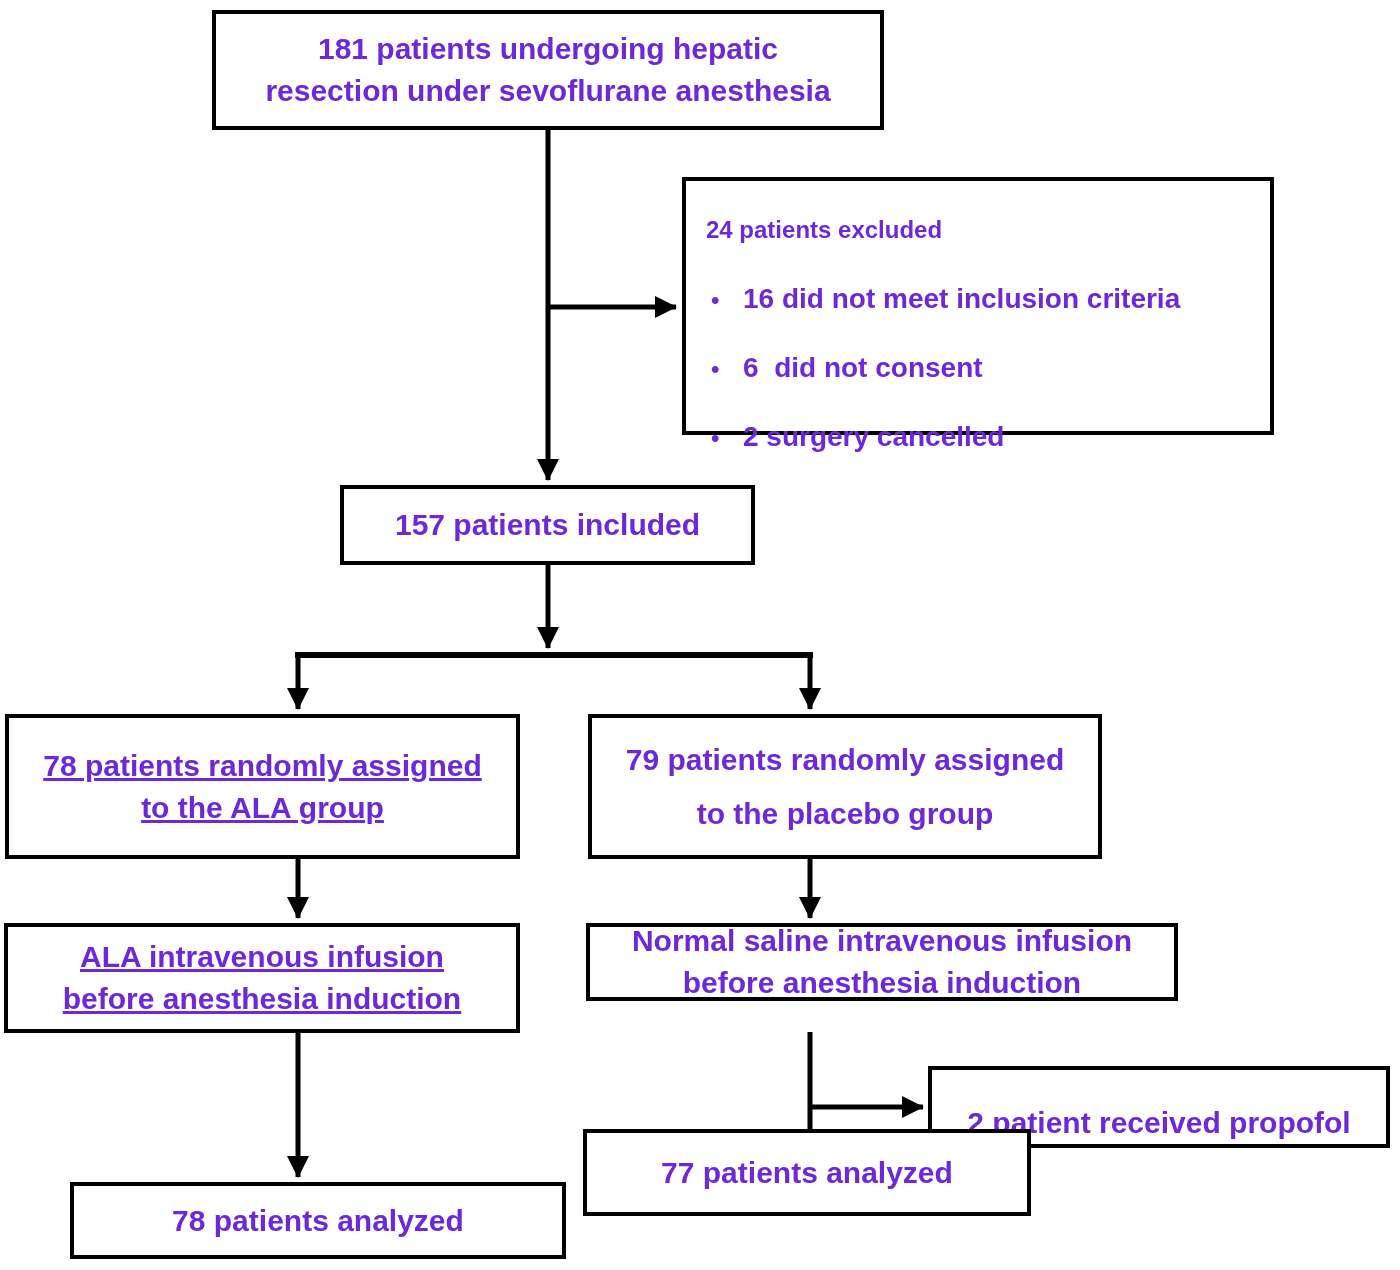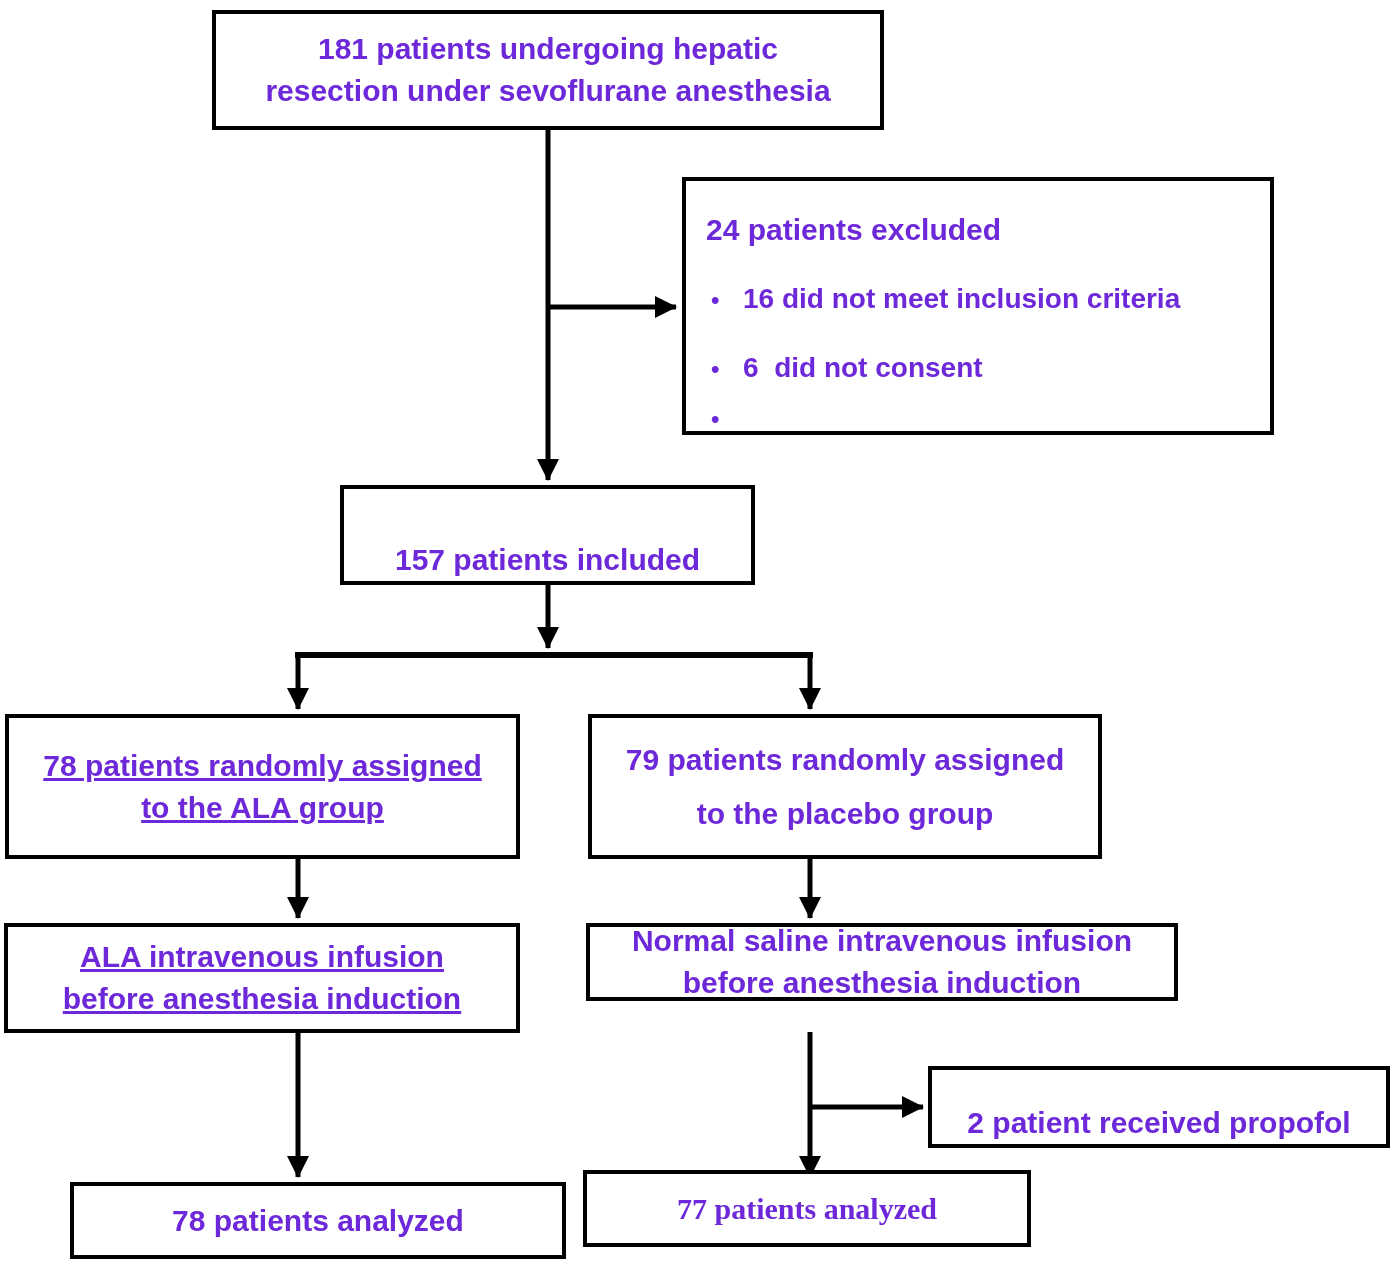--- a/index.html
+++ b/index.html
@@ -27,21 +27,21 @@
   .center { align-items: center; text-align: center; }
   .tline {
     font-size: 30px;
     line-height: 42px;
     white-space: nowrap;
   }
   #box-excluded {
     justify-content: flex-start;
     padding: 26px 8px 18px 20px;
   }
-  .ex-title { font-size: 30px; line-height: 46px; white-space: nowrap; }
+  .ex-title { font-size: 24px; line-height: 46px; white-space: nowrap; }
   .bullet-row {
     display: flex;
     align-items: baseline;
     margin-top: 5px;
     font-size: 28px;
     line-height: 45px;
   }
   .dot {
     width: 32px;
     margin-left: 5px;
@@ -84,24 +84,25 @@
     <div class="bullet-row">
       <span class="dot">•</span>
       <span class="bullet-text">16 did not meet inclusion criteria</span>
     </div>
     <div class="bullet-row">
       <span class="dot">•</span>
       <span class="bullet-text">6  did not consent</span>
     </div>
     <div class="bullet-row">
       <span class="dot">•</span>
+      <span class="bullet-text">2 surgery cancelled</span>
     </div>
   </div>
 
-  <div class="box center" id="box-included" style="left:340px; top:485px; width:415px; height:100px;justify-content:flex-end;">
+  <div class="box center" id="box-included" style="left:340px; top:485px; width:415px; height:80px;">
     <div class="tline">157 patients included</div>
   </div>
 
   <div class="box center" id="box-ala-group" style="left:5px; top:714px; width:515px; height:145px;text-decoration:underline;">
     <div class="tline">78 patients randomly assigned</div>
     <div class="tline">to the ALA group</div>
   </div>
 
   <div class="box center" id="box-placebo-group" style="left:588px; top:714px; width:514px; height:145px;gap:12px;">
     <div class="tline">79 patients randomly assigned</div>
@@ -119,17 +120,17 @@
   </div>
 
   <div class="box center" id="box-propofol" style="left:928px; top:1066px; width:462px; height:82px;justify-content:flex-end;">
     <div class="tline">2 patient received propofol</div>
   </div>
 
   <div class="box center" id="box-ala-analyzed" style="left:70px; top:1182px; width:496px; height:77px;">
     <div class="tline">78 patients analyzed</div>
   </div>
 
-  <div class="box center" id="box-placebo-analyzed" style="left:583px; top:1170px; width:448px; height:77px;font-family:Liberation Serif, serif;">
+  <div class="box center" id="box-placebo-analyzed" style="left:583px; top:1129px; width:448px; height:87px;">
     <div class="tline">77 patients analyzed</div>
   </div>
 
 </div>
 
 </body></html>

